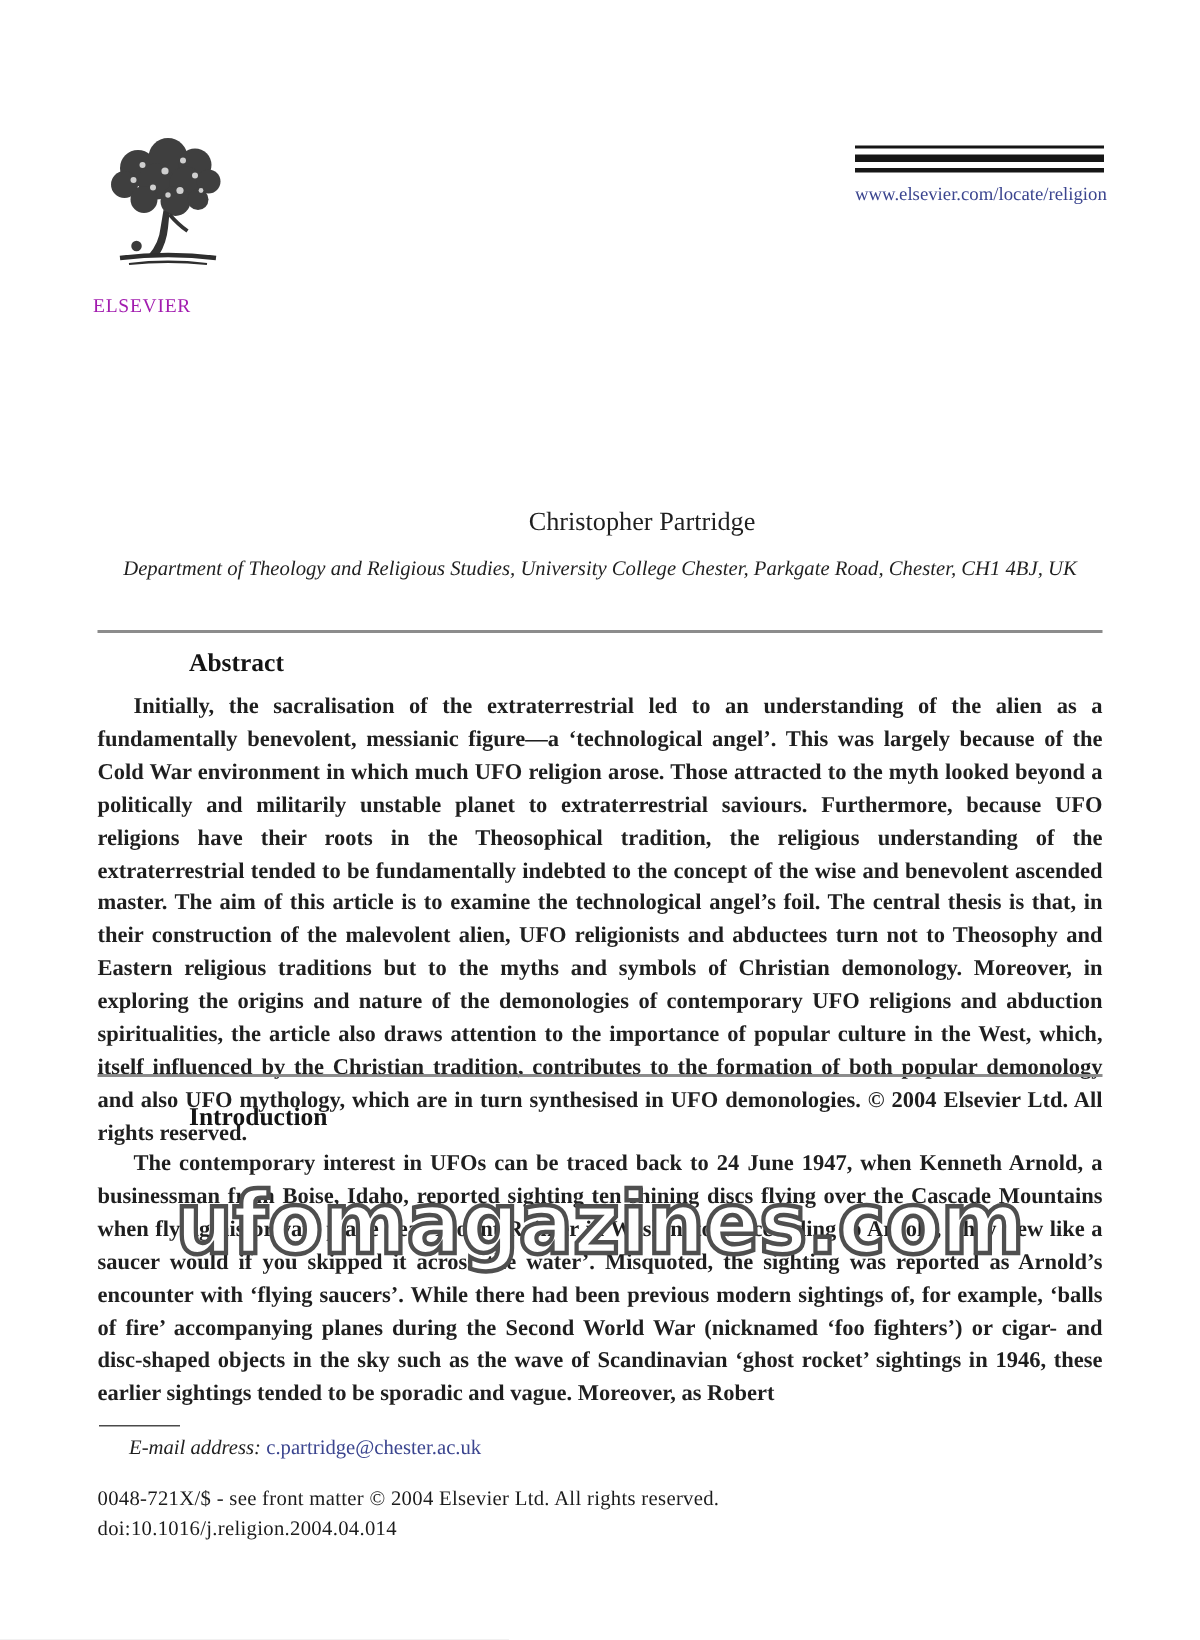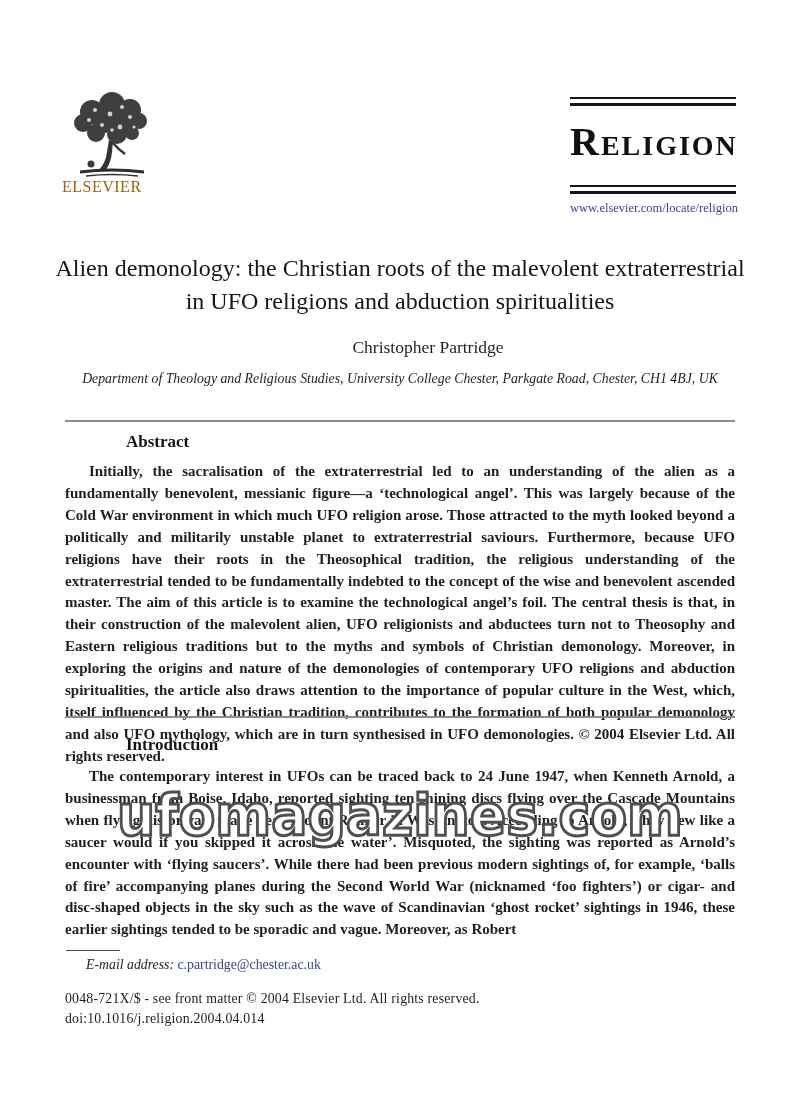--- a/index.html
+++ b/index.html
@@ -5,21 +5,21 @@
   html,body { margin:0; padding:0; background:#e8e8e8; }
   .page {
     position:relative; width:800px; height:1093px; margin:0 auto;
     background:#ffffff; color:#1f1f1f;
     font-family:"Liberation Serif", serif;
     overflow:hidden;
   }
   
   .logo { position:absolute; left:62px; top:90px; width:110px; text-align:left; }
   .logo svg { display:block; }
-  .logo .wordmark { font-size:16px; letter-spacing:0.5px; margin-top:0; color:#a16207; }
+  .logo .wordmark { font-size:13px; letter-spacing:0.5px; margin-top:18px; color:#a21caf; }
   .citation { position:absolute; left:200px; top:181px; width:320px; text-align:center; font-size:14.5px; color:#232323; }
   .masthead { position:absolute; left:570px; top:97px; width:166px; text-align:center; }
   .rule-pair { border-top:2px solid #161616; border-bottom:3px solid #161616; height:4px; }
   .journal-title { margin:10px 0 9px; line-height:52px; white-space:nowrap; color:#101010; font-weight:bold; letter-spacing:2px; }
   .journal-title .initial { font-size:40px; }
   .journal-title .rest { font-size:28px; }
   .journal-url { margin-top:7px; font-size:12.5px; color:#3b458f; text-decoration:none; display:block; }
   
   .title-block { position:absolute; left:55px; top:252px; width:690px; text-align:center; font-size:24px; line-height:33px; color:#161616; }
   .author { position:absolute; left:0; top:337px; width:800px; text-align:center; font-size:17.5px;margin-left:28px; }
@@ -86,26 +86,24 @@
       <circle cx="29" cy="74" r="3.5" fill="#3a3a3a"></circle>
       <path d="M18 82 Q50 78 82 82" stroke="#2e2e2e" stroke-width="3" fill="none"></path>
       <path d="M24 86 Q50 83 76 86" stroke="#2e2e2e" stroke-width="1.5" fill="none"></path>
     </svg>
     <div class="wordmark">ELSEVIER</div>
   </div>
 
 
   <div class="masthead">
     <div class="rule-pair"></div>
-    <div class="journal-title"><span class="initial">R</span><span class="rest">ELIGION</span></div>
     <div class="rule-pair"></div>
     <a class="journal-url">www.elsevier.com/locate/religion</a>
   </div>
 
-  <div class="title-block">Alien demonology: the Christian roots of the malevolent extraterrestrial in UFO religions and abduction spiritualities</div>
   <div class="author">Christopher Partridge</div>
   <div class="affiliation">Department of Theology and Religious Studies, University College Chester, Parkgate Road, Chester, CH1 4BJ, UK</div>
 
   <div class="divider abstract-top"></div>
   <div class="section-heading abstract-heading">Abstract</div>
   <p class="body-par abstract-par"><span class="indent"></span><span>Initially, the sacralisation of the extraterrestrial led to an understanding of the alien as a fundamentally benevolent, messianic figure—a ‘technological angel’. This was largely because of the Cold War environment in which much UFO religion arose. Those attracted to the myth looked beyond a politically and militarily unstable planet to extraterrestrial saviours. Furthermore, because UFO religions have their roots in the Theosophical tradition, the religious understanding of the extraterrestrial tended to be fundamentally indebted to the concept of the wise and benevolent ascended master. The aim of this article is to examine the technological angel’s foil. The central thesis is that, in their construction of the malevolent alien, UFO religionists and abductees turn not to Theosophy and Eastern religious traditions but to the myths and symbols of Christian demonology. Moreover, in exploring the origins and nature of the demonologies of contemporary UFO religions and abduction spiritualities, the article also draws attention to the importance of popular culture in the West, which, itself influenced by the Christian tradition, contributes to the formation of both popular demonology and also UFO mythology, which are in turn synthesised in UFO demonologies.</span> <span>© 2004 Elsevier Ltd. All rights reserved.</span></p>
   <div class="divider abstract-bottom"></div>
 
   <div class="section-heading intro-heading">Introduction</div>
   <p class="body-par intro-par"><span class="indent"></span><span>The contemporary interest in UFOs can be traced back to 24 June 1947, when Kenneth Arnold, a businessman from Boise, Idaho, reported sighting ten shining discs flying over the Cascade Mountains when flying his private plane near Mount Rainier in Washington. According to Arnold, ‘they flew like a saucer would if you skipped it across the water’. Misquoted, the sighting was reported as Arnold’s encounter with ‘flying saucers’. While there had been previous modern sightings of, for example, ‘balls of fire’ accompanying planes during the Second World War (nicknamed ‘foo fighters’) or cigar- and disc-shaped objects in the sky such as the wave of Scandinavian ‘ghost rocket’ sightings in 1946, these earlier sightings tended to be sporadic and vague. Moreover, as Robert</span></p>

